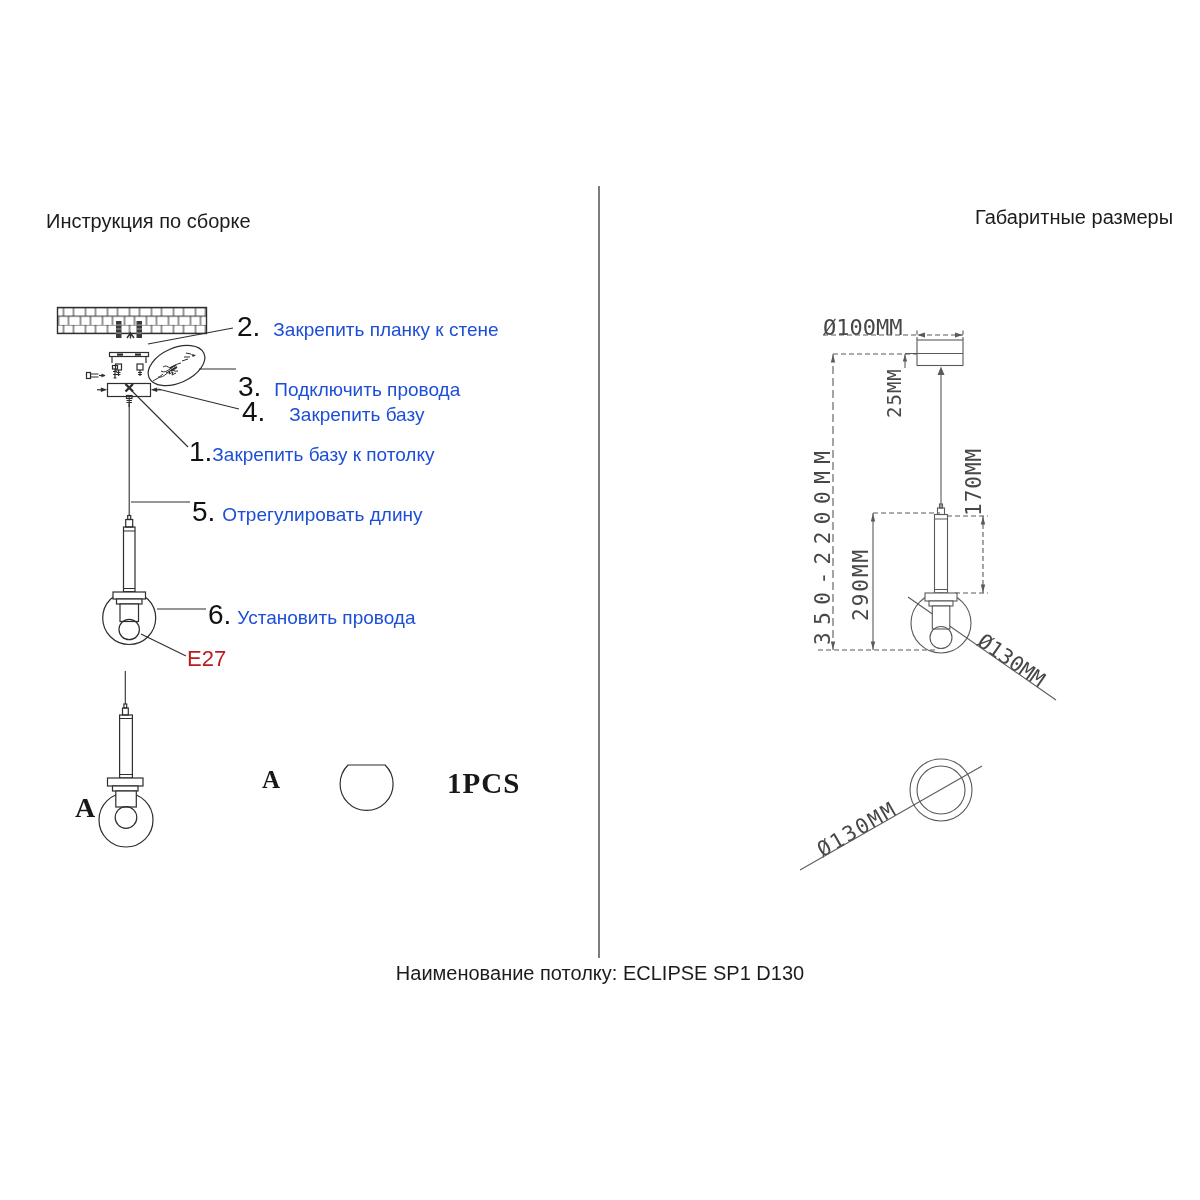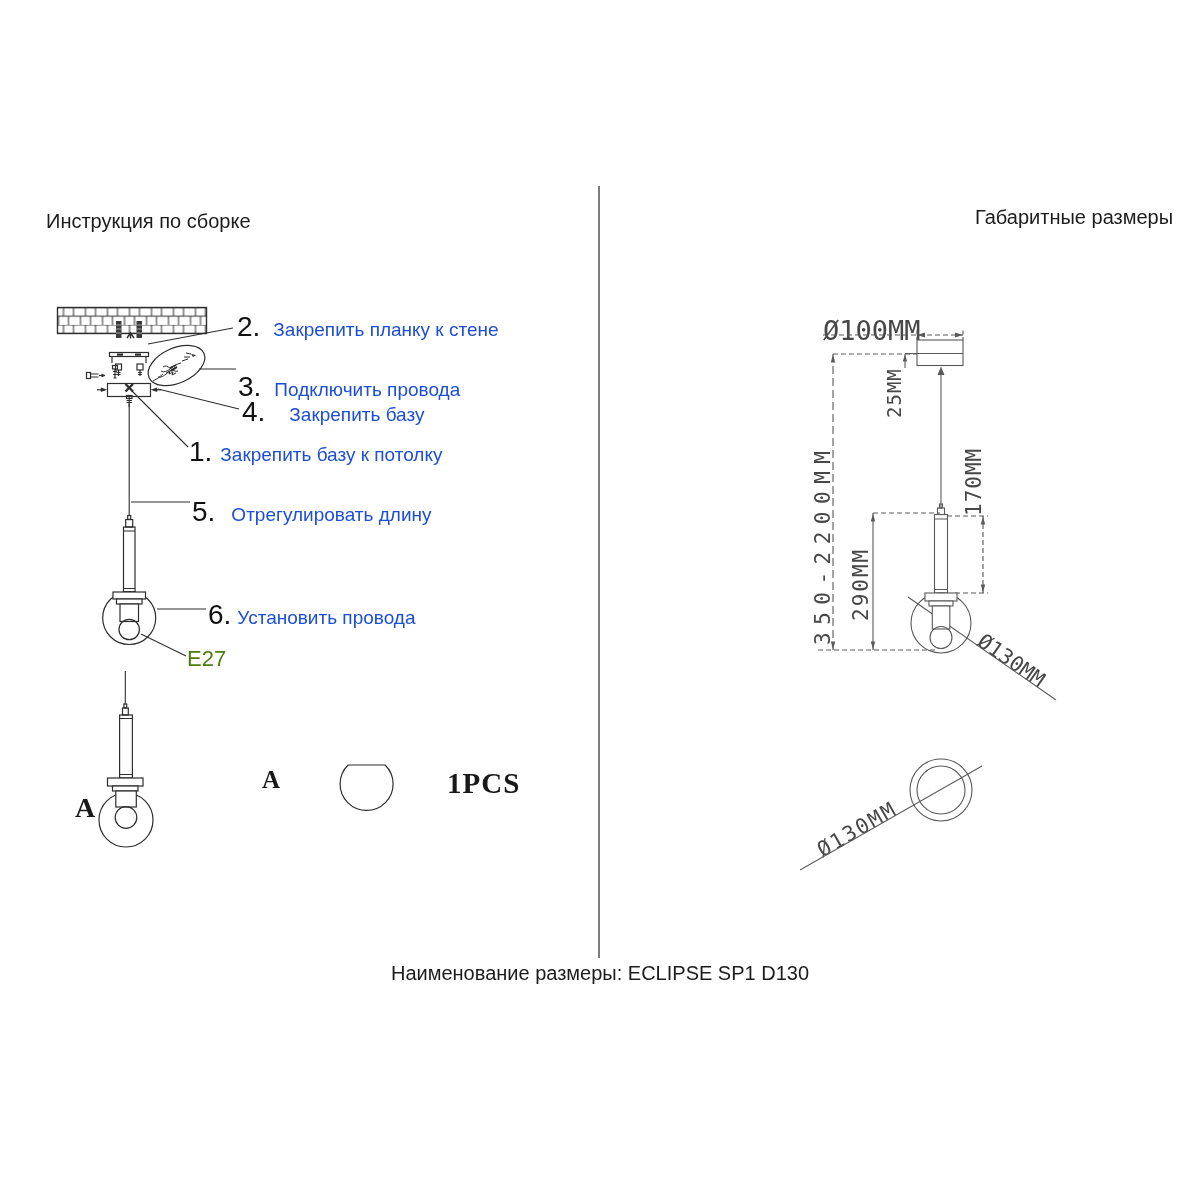--- a/index.html
+++ b/index.html
@@ -8,47 +8,47 @@
   .abs{position:absolute;}
   .title{font-size:20px;color:#1c1c1c;white-space:nowrap;}
   .footer{left:0;top:962px;width:1200px;text-align:center;font-size:20px;color:#1c1c1c;}
   .divider{left:598px;top:186px;width:1.5px;height:772px;background:#7d7d7d;}
   .step{display:flex;align-items:baseline;white-space:nowrap;}
   .step .num{font-size:28px;color:#111;}
   .step .lbl{font-size:19px;color:#1d4ed8;}
   .s2{left:237px;top:311px;} .s2 .lbl{margin-left:13px;}
   .s3{left:238px;top:354px;} .s3 .lbl{margin-left:13px;margin-top:25px;}
   .s4{left:242px;top:396px;} .s4 .lbl{margin-left:24px;}
-  .s1{left:189px;top:436px;} .s1 .lbl{margin-left:8px;}
-  .s5{left:192px;top:496px;} .s5 .lbl{margin-left:16px;}
+  .s1{left:189px;top:436px;} .s1 .lbl{}
+  .s5{left:192px;top:496px;} .s5 .lbl{margin-left:7px;}
   .s6{left:208px;top:599px;} .s6 .lbl{margin-left:6px;}
-  .e27{left:187px;top:646px;font-size:22px;color:#4d7c0f;}
+  .e27{left:187px;top:646px;font-size:22px;color:#b91c1c;}
   .serifLbl{font-family:"Liberation Serif",serif;font-weight:700;color:#181818;white-space:nowrap;}
   .aDetail{left:75px;top:792px;font-size:28px;}
   .aPart{left:262px;top:766px;font-size:25px;}
   .pcs{left:447px;top:767px;font-size:29px;letter-spacing:1px;}
   .dim{font-family:"DejaVu Sans Mono",monospace;color:#474747;white-space:nowrap;}
-  .d100{left:823px;top:315px;font-size:27px;letter-spacing:0;}
+  .d100{left:823px;top:315px;font-size:22px;letter-spacing:0;}
   .vert{transform:rotate(-90deg);transform-origin:0 0;}
   .d25 {left:883px;top:418px;font-size:19px;letter-spacing:1px;}
   .d350{left:811px;top:645px;font-size:21px;letter-spacing:7.5px;}
   .d290{left:849px;top:621px;font-size:21px;letter-spacing:2px;}
   .d170{left:962px;top:516px;font-size:21px;letter-spacing:1px;}
   .d130a{left:987px;top:629px;font-size:21px;transform:rotate(35deg);transform-origin:0 0;}
   .d130b{left:813px;top:841px;font-size:21px;letter-spacing:2px;transform:rotate(-30deg);transform-origin:0 0;}
   svg{position:absolute;left:0;top:0;}
 </style>
 </head>
 <body>
 
 <div class="page">
 
   <div class="abs title" style="left:18px;top:210px;margin-left:28px;">Инструкция по сборке</div>
   <div class="abs title" style="left:975px;top:206px;">Габаритные размеры</div>
-  <div class="abs footer">Наименование размеры: ECLIPSE SP1 D130</div>
+  <div class="abs footer">Наименование потолку: ECLIPSE SP1 D130</div>
   <div class="abs divider"></div>
 
   <div class="abs step s2">
     <span class="num">2.</span>
     <span class="lbl">Закрепить планку к стене</span>
   </div>
   <div class="abs step s3">
     <span class="num">3.</span>
     <span class="lbl">Подключить провода</span>
   </div>

